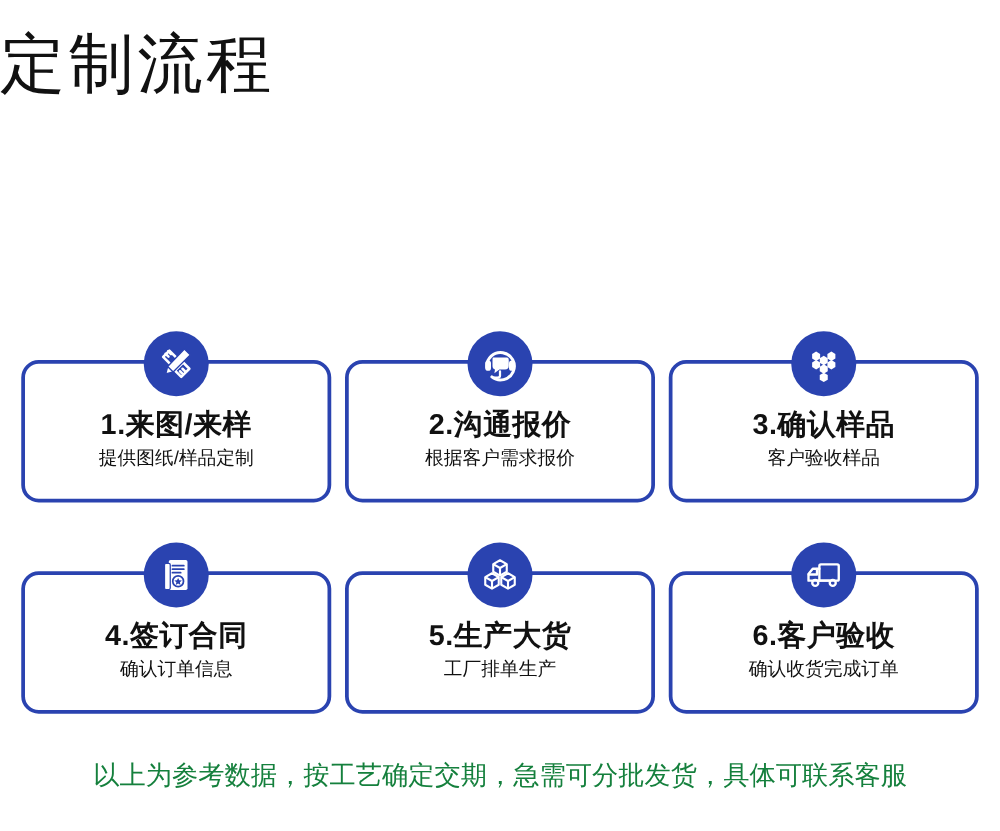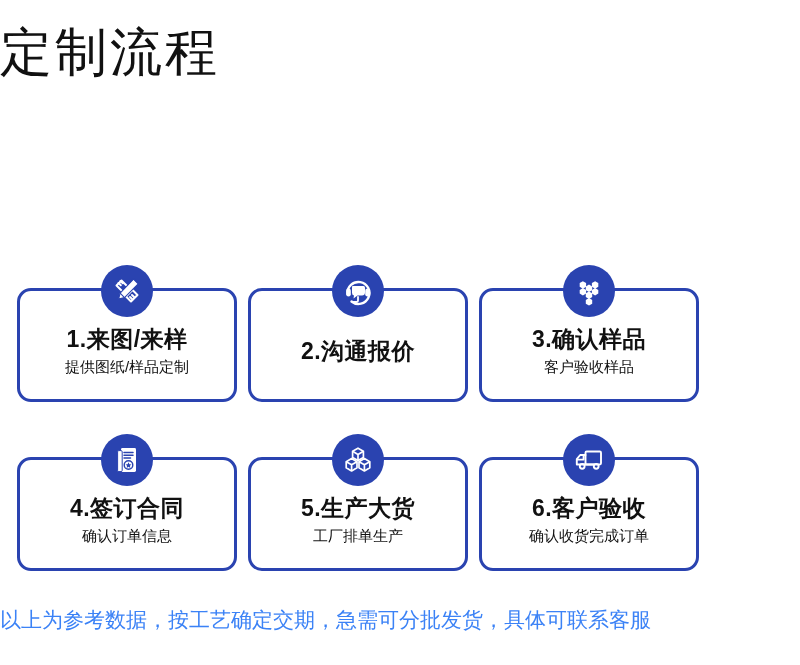--- a/index.html
+++ b/index.html
@@ -48,21 +48,21 @@
     position: absolute;
     left: 17px;
     top: 288px;
     width: 766px;
     display: flex;
     flex-wrap: wrap;
     gap: 55px 11px;
   }
   .card {
     position: relative;
-    width: 220px;
+    width: 248px;
     height: 114px;
     box-sizing: border-box;
     border: 3px solid #2A43B0;
     border-radius: 14px;
     background: #ffffff;
     display: flex;
     flex-direction: column;
     align-items: center;
     justify-content: center;
   }
@@ -101,22 +101,23 @@
     letter-spacing: 0px;
     white-space: nowrap;
   }
 
   
   .footer-note {
     position: absolute;
     left: 0;
     top: 606px;
     width: 800px;
+    text-align: center;
     font-size: 21px;
-    color: #3b82f6;
+    color: #15803d;
     letter-spacing: 0px;
     white-space: nowrap;
   }
 </style>
 </head>
 <body>
 
 <div class="page">
 
   <div class="title-sub">定制流程</div>
@@ -150,20 +151,21 @@
           </g>
           <g fill="#ffffff">
             <rect x="4.2" y="13.4" width="4.6" height="8.2" rx="2.3"></rect>
             <rect x="23.2" y="13.4" width="4.6" height="8.2" rx="2.3"></rect>
             <path d="M10.5 11 L21.5 11 Q23 11 23 12.8 L23 17.5 Q23 20.5 20 20.5 L15.5 20.5 L11.5 23.5 L12 20.5 Q10 20.2 10 17.8 L10 12.8 Q10 11 10.5 11 Z"></path>
           </g>
           <path d="M16 22 L16 25.5 Q16 27 14 27 L11.5 27" fill="none" stroke="#ffffff" stroke-width="1.8" stroke-linecap="round"></path>
         </svg>
       </div>
       <div class="card-title">2.沟通报价</div>
+      <div class="card-desc">根据客户需求报价</div>
     </div>
 
     <div class="card">
       <div class="card-icon">
         <svg width="34" height="34" viewBox="0 0 34 34">
           <g fill="#ffffff">
             <polygon points="17,10.6 20.2,12.5 20.2,16.2 17,18.1 13.8,16.2 13.8,12.5"></polygon>
             <polygon points="17,17.4 20.2,19.3 20.2,23 17,24.9 13.8,23 13.8,19.3"></polygon>
             <polygon points="10.9,14 14.1,15.9 14.1,19.6 10.9,21.5 7.7,19.6 7.7,15.9"></polygon>
             <polygon points="23.1,14 26.3,15.9 26.3,19.6 23.1,21.5 19.9,19.6 19.9,15.9"></polygon>

